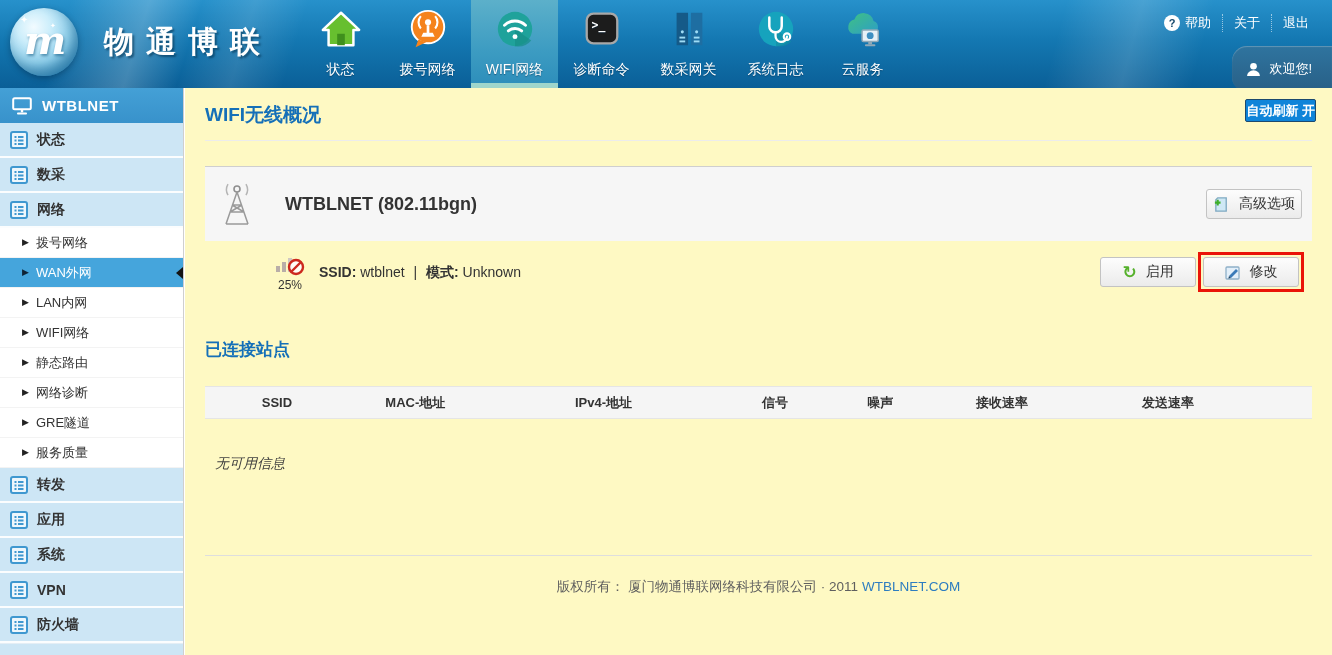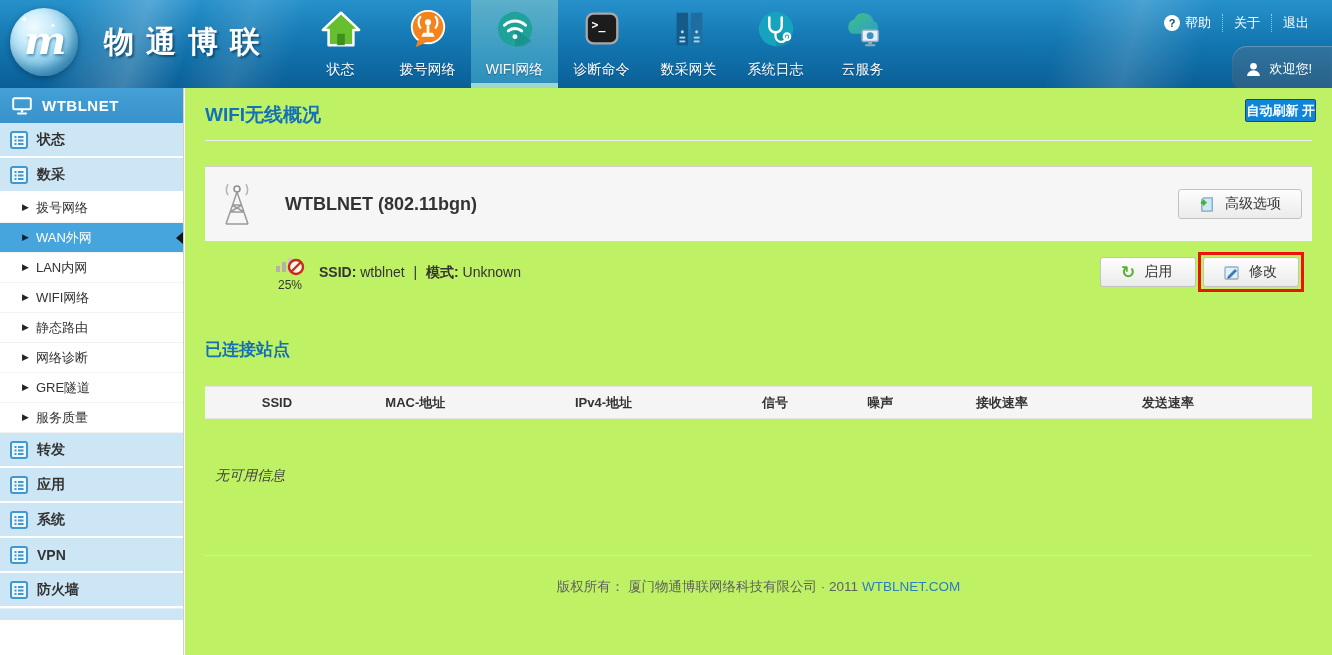--- a/index.html
+++ b/index.html
@@ -51,31 +51,31 @@
   .side-item.sub { height:30px; background:#fff; border-bottom:1px solid #f3f3f3; gap:7px; padding-left:22px;
      color:#333; font-size:13px; position:relative; }
   .sub-caret { font-size:9px; color:#222; line-height:1; }
   .side-item.sub.active { background:#45a5dc; color:#fff; }
   .side-item.sub.active .sub-caret { color:#0e2335; }
   .active-notch { position:absolute; right:0; top:50%; transform:translateY(-50%); width:0; height:0;
      border-top:6px solid transparent; border-bottom:6px solid transparent; border-right:7px solid #141414; }
   .side-partial { height:12px; background:#cde6f5; border-top:1px solid #e4eef5; }
 
   
-  .main { position:absolute; left:185px; top:88px; right:0; bottom:0; background:#bef264; }
+  .main { position:absolute; left:185px; top:88px; right:0; bottom:0; background:#fef9c3; }
   .page-title { margin:16px 0 0 20px; color:#1570b8; font-size:19px; font-weight:bold; line-height:22px; }
   .auto-refresh { position:absolute; top:11px; right:16px; background:#0f84d9; color:#fff; font-size:13px; font-weight:bold;
      padding:3px 0; border:1px solid #1c4a6e; border-radius:2px; cursor:pointer; line-height:15px; }
   .title-divider { margin:14px 20px 0 20px; border-top:1px solid #ececec; }
 
   .panel-gray { margin:25px 20px 0 20px; height:75px; background:#f6f6f6; border-top:1px solid #cfcfcf;
      display:flex; align-items:center; padding:0 12px; position:relative; }
   .panel-title { margin-left:28px; font-size:18px; font-weight:bold; color:#333; }
-  .btn { display:inline-flex; align-items:center; gap:9px; height:30px; min-width:96px;
-     padding:0 20px; background:linear-gradient(180deg,#fdfdfd,#ebebeb); border:1px solid #c3c3c3; border-radius:3px;
+  .btn { display:inline-flex; align-items:center; justify-content:center; gap:9px; height:30px; min-width:96px;
+     padding:0 0; background:linear-gradient(180deg,#fdfdfd,#ebebeb); border:1px solid #c3c3c3; border-radius:3px;
      font-size:14px; color:#333; cursor:pointer; font-family:inherit; }
   .btn-advanced { position:absolute; right:10px; top:50%; transform:translateY(-50%); }
 
   .row-white { margin:0 20px; height:62px; position:relative; display:flex; align-items:center; }
   .signal-block { margin-left:62px; width:46px; display:flex; flex-direction:column; align-items:center; gap:1px; }
   .signal-pct { font-size:12px; color:#333; }
   .ssid-block { margin-left:6px; line-height:20px; }
   .ssid-line { font-size:14px; color:#333; }
   .ssid-line b { font-weight:bold; }
   .ssid-sep { margin:0 5px; color:#333; }
@@ -85,21 +85,21 @@
   .refresh-glyph { font-family:"DejaVu Sans",sans-serif; font-size:17px; font-weight:bold; color:#56b12c; line-height:1; }
 
   .section-title { margin:36px 0 0 20px; color:#1570b8; font-size:17px; font-weight:bold; line-height:22px; }
   .stations-table { margin:25px 20px 0 20px; width:calc(100% - 40px); border-collapse:collapse; table-layout:fixed; }
   .stations-table th { height:32px; background:#f5f5f5; border-top:1px solid #e5e5e5; border-bottom:1px solid #e5e5e5;
      font-size:13px; font-weight:bold; color:#333; text-align:center; }
   .stations-table th:nth-child(1){width:13%;} .stations-table th:nth-child(2){width:12%;}
   .stations-table th:nth-child(3){width:22%;} .stations-table th:nth-child(4){width:9%;}
   .stations-table th:nth-child(5){width:10%;} .stations-table th:nth-child(6){width:12%;}
   .stations-table th:nth-child(7){width:18%;} .stations-table th:nth-child(8){width:4%;}
-  .empty-text { margin:48px 0 0 30px; font-style:italic; color:#3f3f3f; font-size:14px; }
+  .empty-text { margin:36px 0 0 30px; font-style:italic; color:#3f3f3f; font-size:14px; }
 
   .footer-divider { position:absolute; left:20px; right:20px; top:467px; border-top:1px solid #dedede; }
   .footer { position:absolute; top:490px; left:0; right:0; text-align:center; color:#5f5f5f; font-size:13.5px; }
   .footer a { color:#2d7dc0; text-decoration:none; cursor:pointer; }
 </style>
 </head>
 <body>
 
 <div class="header">
   <div class="logo">
@@ -250,20 +250,32 @@
     <svg width="18" height="18" viewBox="0 0 18 18">
         <rect x="1" y="1" width="16" height="16" rx="2" fill="#eef7fc" stroke="#3f98d0" stroke-width="2"></rect>
         <rect x="4.5" y="5" width="2" height="2" fill="#3f98d0"></rect>
         <rect x="8" y="5" width="5.5" height="2" fill="#3f98d0"></rect>
         <rect x="4.5" y="8.5" width="2" height="2" fill="#3f98d0"></rect>
         <rect x="8" y="8.5" width="5.5" height="2" fill="#3f98d0"></rect>
         <rect x="4.5" y="12" width="2" height="2" fill="#3f98d0"></rect>
         <rect x="8" y="12" width="5.5" height="2" fill="#3f98d0"></rect>
       </svg>
     <span>数采</span>
+  </div>
+  <div class="side-item section">
+    <svg width="18" height="18" viewBox="0 0 18 18">
+        <rect x="1" y="1" width="16" height="16" rx="2" fill="#eef7fc" stroke="#3f98d0" stroke-width="2"></rect>
+        <rect x="4.5" y="5" width="2" height="2" fill="#3f98d0"></rect>
+        <rect x="8" y="5" width="5.5" height="2" fill="#3f98d0"></rect>
+        <rect x="4.5" y="8.5" width="2" height="2" fill="#3f98d0"></rect>
+        <rect x="8" y="8.5" width="5.5" height="2" fill="#3f98d0"></rect>
+        <rect x="4.5" y="12" width="2" height="2" fill="#3f98d0"></rect>
+        <rect x="8" y="12" width="5.5" height="2" fill="#3f98d0"></rect>
+      </svg>
+    <span>网络</span>
   </div>
 
   <div class="side-item sub">
     <span class="sub-caret">▶</span>
     <span>拨号网络</span>
   </div>
   <div class="side-item sub active">
     <span class="sub-caret">▶</span>
     <span>WAN外网</span>
     <span class="active-notch"></span>

